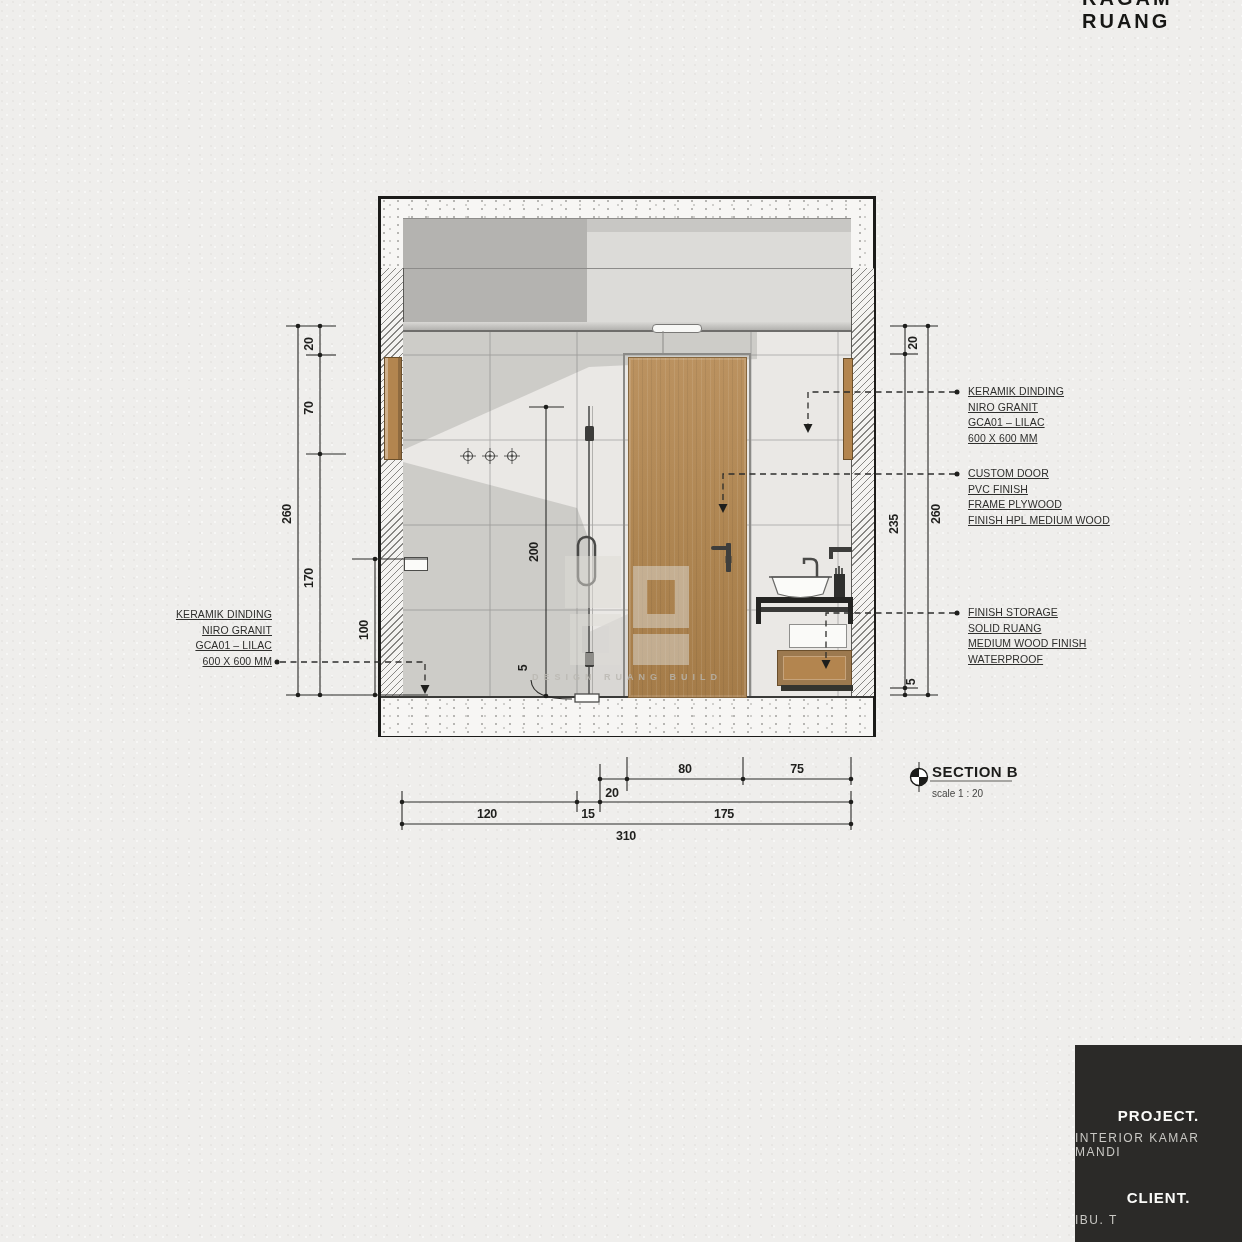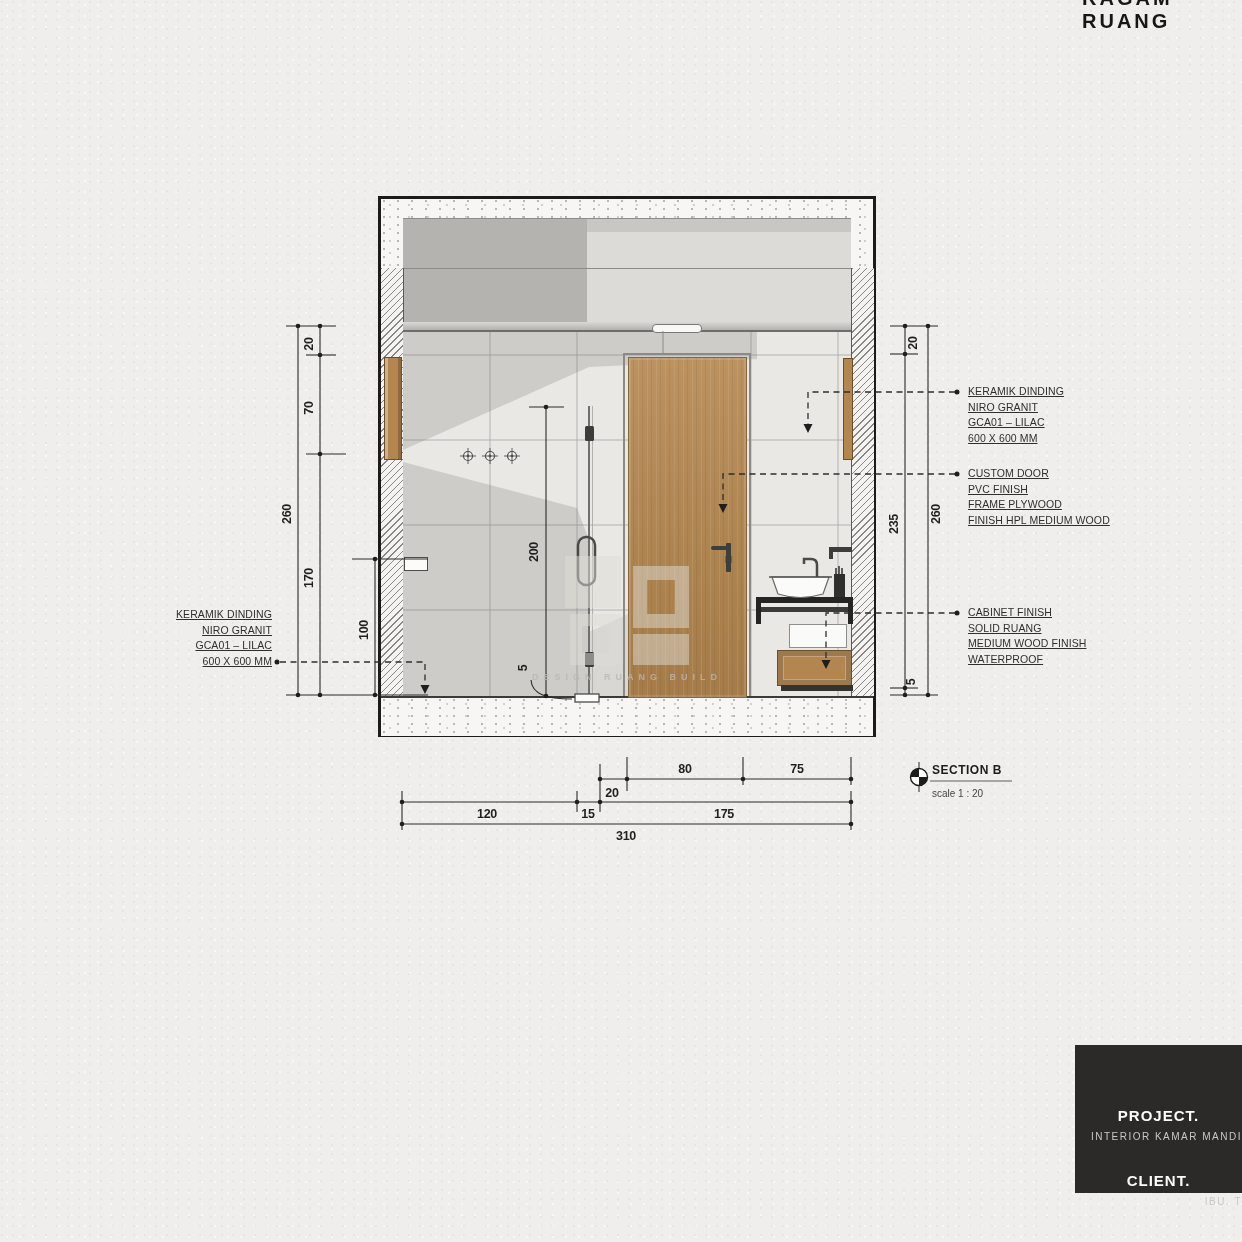--- a/index.html
+++ b/index.html
@@ -20,24 +20,24 @@
       radial-gradient(circle at 9px 6px, #d0cfcc .8px, transparent 1.3px);
     background-size:14px 8px, 19px 12px;
   }
   .hatch{
     background-color:#f4f3f1;
     background-image:repeating-linear-gradient(135deg, #888784 0 1px, transparent 1px 5px);
   }
   .anno{font-size:10.5px;line-height:15.5px;color:#2f2f2d;letter-spacing:.1px;text-decoration:underline;}
   .anno div{white-space:nowrap;}
   .dimtxt{font:bold 12.5px "Liberation Sans",sans-serif;fill:#1f1f1d;letter-spacing:-.3px;}
-  .sectionb{font-weight:bold;font-size:12px;color:#1c1c1a;letter-spacing:.5px;}
+  .sectionb{font-weight:bold;font-size:15px;color:#1c1c1a;letter-spacing:.5px;}
   .sectionscale{font-size:10px;color:#45454ter3;color:#454543;margin-top:3px;}
   .tb-label{font-weight:bold;font-size:15px;color:#fbfbf9;letter-spacing:1px;text-align:center;}
-  .tb-value{font-size:10px;color:#c9c8c4;letter-spacing:1.5px;text-align:right;margin-top:7px;}
+  .tb-value{font-size:12px;color:#c9c8c4;letter-spacing:1.5px;text-align:left;margin-top:7px;}
   .wm-block{position:absolute;}
   svg{position:absolute;left:0;top:0;}
 </style>
 </head>
 <body>
 
 <div class="abs" style="left:1082px;top:-13px;font-weight:bold;font-size:20px;letter-spacing:3px;color:#161614;">RAGAM RUANG</div>
 
 <div class="abs stipple" style="left:378px;top:196px;width:492px;height:535px;border:3px solid #1b1b19;"></div>
 
@@ -264,35 +264,35 @@
   <div>GCA01 – LILAC</div>
   <div>600 X 600 MM</div>
 </div>
 <div class="abs anno" style="left:968px;top:466px;width:190px;">
   <div>CUSTOM DOOR</div>
   <div>PVC FINISH</div>
   <div>FRAME PLYWOOD</div>
   <div>FINISH HPL MEDIUM WOOD</div>
 </div>
 <div class="abs anno" style="left:968px;top:605px;width:190px;">
-  <div>CABINET FINISH</div>
+  <div>FINISH STORAGE</div>
   <div>SOLID RUANG</div>
   <div>MEDIUM WOOD FINISH</div>
   <div>WATERPROOF</div>
 </div>
 
 <div class="abs sectionb" style="left:932px;top:763px;">SECTION B</div>
 <div class="abs sectionscale" style="left:932px;top:785px;">scale 1 : 20</div>
 
 <div class="abs" style="left:552px;top:540px;width:160px;height:160px;">
   <div class="wm-block" style="left:13px;top:16px;width:56px;height:52px;background:rgba(222,220,213,.5);"></div>
   <div class="wm-block" style="left:81px;top:26px;width:56px;height:62px;border:14px solid rgba(222,220,213,.5);box-sizing:border-box;"></div>
   <div class="wm-block" style="left:18px;top:74px;width:51px;height:51px;border:12px solid rgba(222,220,213,.5);box-sizing:border-box;"></div>
   <div class="wm-block" style="left:81px;top:94px;width:56px;height:31px;background:rgba(222,220,213,.5);"></div>
   <div class="wm-block" style="left:-35px;top:132px;width:220px;text-align:center;font-size:9px;font-weight:bold;letter-spacing:5px;color:rgba(185,183,176,.8);">DESIGN RUANG BUILD</div>
 </div>
 
-<div class="abs" style="left:1075px;top:1045px;width:167px;height:148px;background:#2b2a28;">
+<div class="abs" style="left:1075px;top:1045px;width:167px;height:197px;background:#2b2a28;">
   <div class="tb-label" style="margin-top:62px;">PROJECT.</div>
   <div class="tb-value">INTERIOR KAMAR MANDI</div>
   <div class="tb-label" style="margin-top:30px;">CLIENT.</div>
   <div class="tb-value">IBU. T</div>
 </div>
 
 </body></html>

